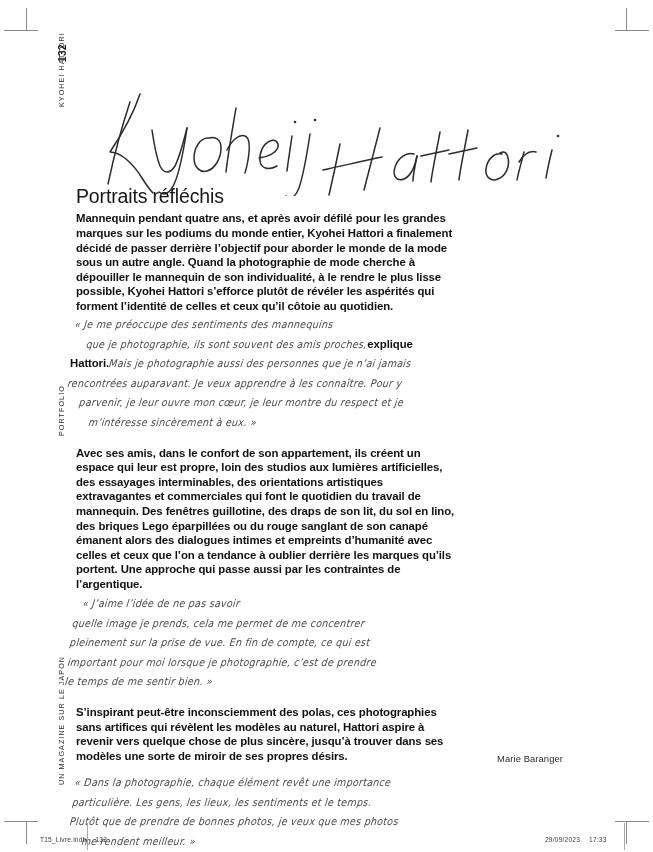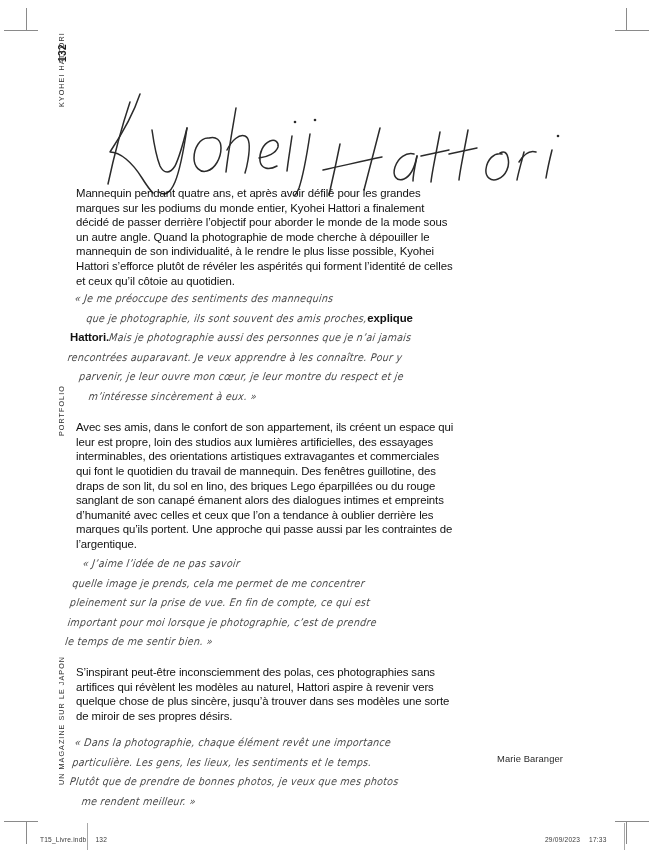--- a/index.html
+++ b/index.html
@@ -82,21 +82,21 @@
     font-size: 19.5px;
     font-weight: normal;
     letter-spacing: -0.15px;
     color: #161616;
     line-height: 1.1;
   }
   .body-para {
     margin: 0;
     font-size: 11.4px;
     line-height: 14.6px;
-    font-weight: normal;
+    font-weight: bold;
     letter-spacing: -0.1px;
     color: #111111;
     text-align: left;
   }
   .spacer-para { height: 14px; }
 
   
   .hand-quote {
     font-family: "DejaVu Sans", sans-serif;
     font-size: 10.6px;
@@ -237,20 +237,21 @@
         <path d="M423,84 C428,76 434,72 440,74"></path>
 
         <path d="M456,72 C453,84 451,94 450,100"></path>
         <circle cx="462" cy="58" r="1.3" fill="#2b2b2b" stroke="none"></circle>
       </g>
     </svg>
   </div>
 
   <div class="col">
 
+    <h1 class="headline">Portraits réfléchis</h1>
 
     <p class="body-para">Mannequin pendant quatre ans, et après avoir défilé pour les grandes marques sur les podiums du monde entier, Kyohei Hattori a finalement décidé de passer derrière l’objectif pour aborder le monde de la mode sous un autre angle. Quand la photographie de mode cherche à dépouiller le mannequin de son individualité, à le rendre le plus lisse possible, Kyohei Hattori s’efforce plutôt de révéler les aspérités qui forment l’identité de celles et ceux qu’il côtoie au quotidien.</p>
 
     <div class="hand-quote q1">
       <span class="ln">« Je me préoccupe des sentiments des mannequins</span>
       <span class="ln i1 inline-run"><span>que je photographie, ils sont souvent des amis proches,</span><span class="lead">explique</span></span>
       <span class="ln inline-run"><span class="lead">Hattori.</span><span>Mais je photographie aussi des personnes que je n’ai jamais</span></span>
       <span class="ln">rencontrées auparavant. Je veux apprendre à les connaître. Pour y</span>
       <span class="ln i1">parvenir, je leur ouvre mon cœur, je leur montre du respect et je</span>
       <span class="ln i2">m’intéresse sincèrement à eux. »</span>

